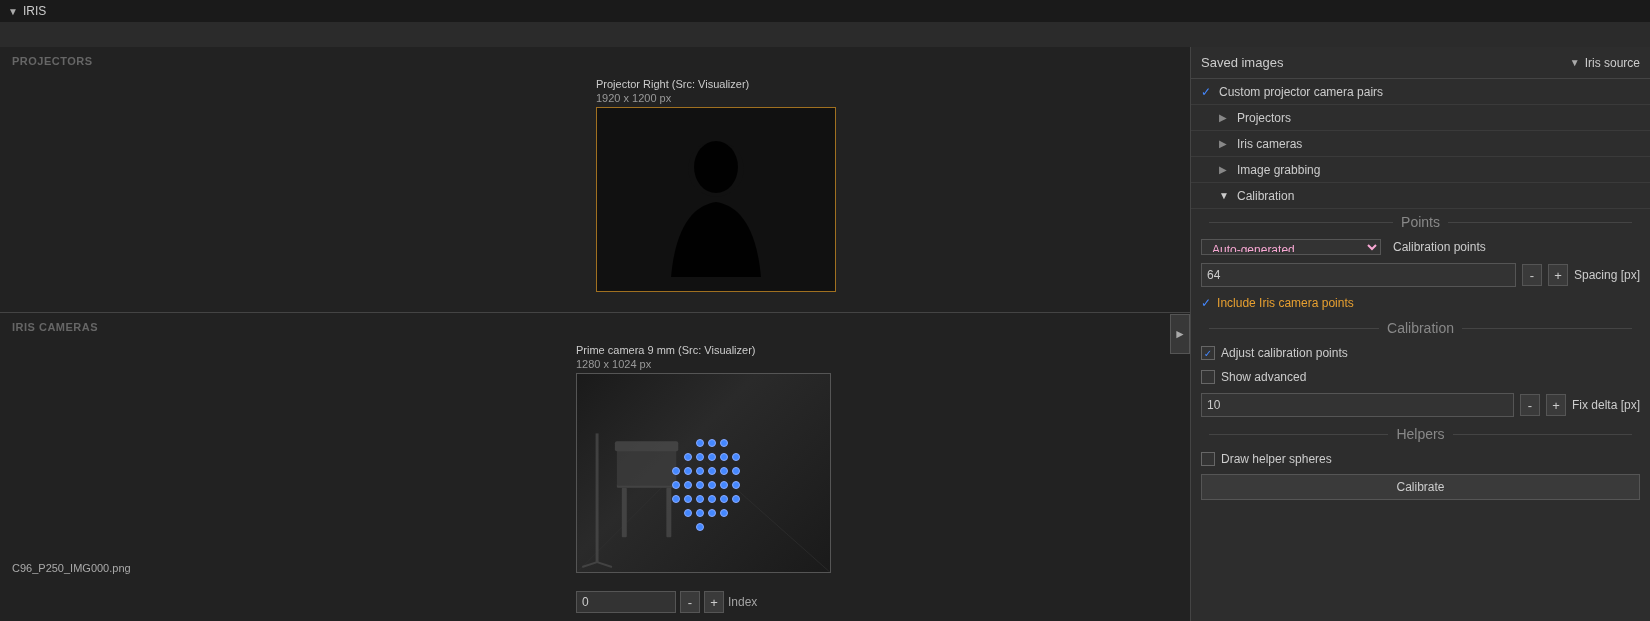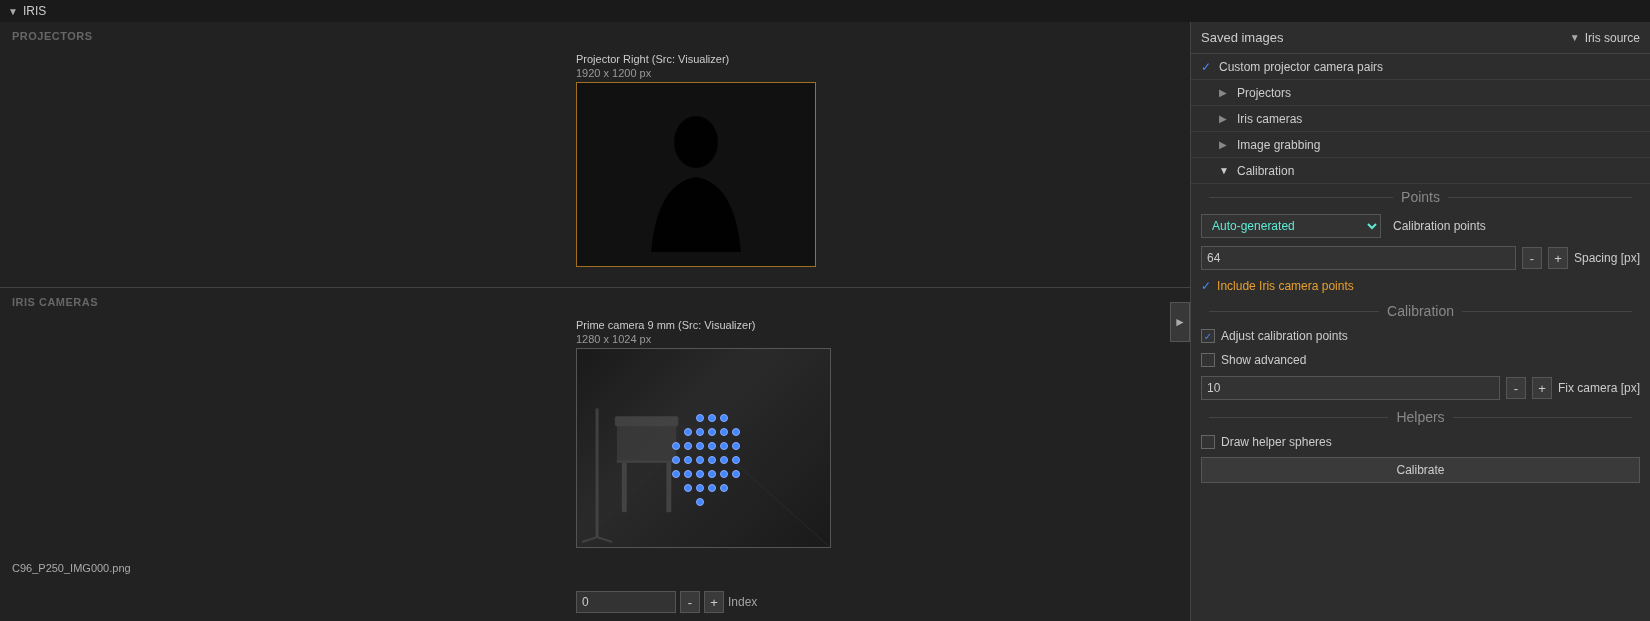--- a/index.html
+++ b/index.html
@@ -30,20 +30,21 @@
     .title-triangle {
       margin-right: 5px;
       font-size: 10px;
       color: #aaa;
     }
     
     .main-layout {
       display: flex;
       flex: 1;
       overflow: hidden;
+      margin-top: 25px;
     }
     
     .viewport {
       flex: 1;
       background: #222;
       position: relative;
       overflow: hidden;
     }
     
     .section-label {
@@ -73,21 +74,21 @@
     .image-title {
       font-size: 11px;
       color: #ccc;
     }
     .image-dims {
       font-size: 11px;
       color: #999;
     }
     .proj-image-wrapper {
       position: absolute;
-      left: 576px;
+      left: 596px;
       top: 30px;
     }
     .proj-image {
       width: 240px;
       height: 185px;
       border: 1px solid #a07020;
       background: #111;
       position: relative;
       overflow: hidden;
     }
@@ -263,24 +264,24 @@
     
     .points-row {
       display: flex;
       align-items: center;
       padding: 4px 10px;
       gap: 6px;
     }
     .dropdown-select-wide {
       background: #333;
       border: 1px solid #555;
-      color: #5eead4;
+      color: #f9a8d4;
       padding: 2px 6px;
       font-size: 12px;
-      height: 24px;
+      height: 16px;
       cursor: pointer;
       min-width: 180px;
     }
     .right-label {
       color: #ccc;
       font-size: 12px;
     }
     .num-input {
       flex: 1;
       background: #333;
@@ -544,21 +545,21 @@
 
     <div class="checkbox-item">
       <div class="checkbox"></div>
       <span class="checkbox-label">Show advanced</span>
     </div>
 
     <div class="points-row">
       <input class="num-input" type="text" value="10" style="">
       <button class="small-btn">-</button>
       <button class="small-btn">+</button>
-      <span class="right-label">Fix camera [px]</span>
+      <span class="right-label">Fix delta [px]</span>
     </div>
 
     <div class="section-divider">
       <span>Helpers</span>
     </div>
 
     <div class="checkbox-item">
       <div class="checkbox"></div>
       <span class="checkbox-label">Draw helper spheres</span>
     </div>

